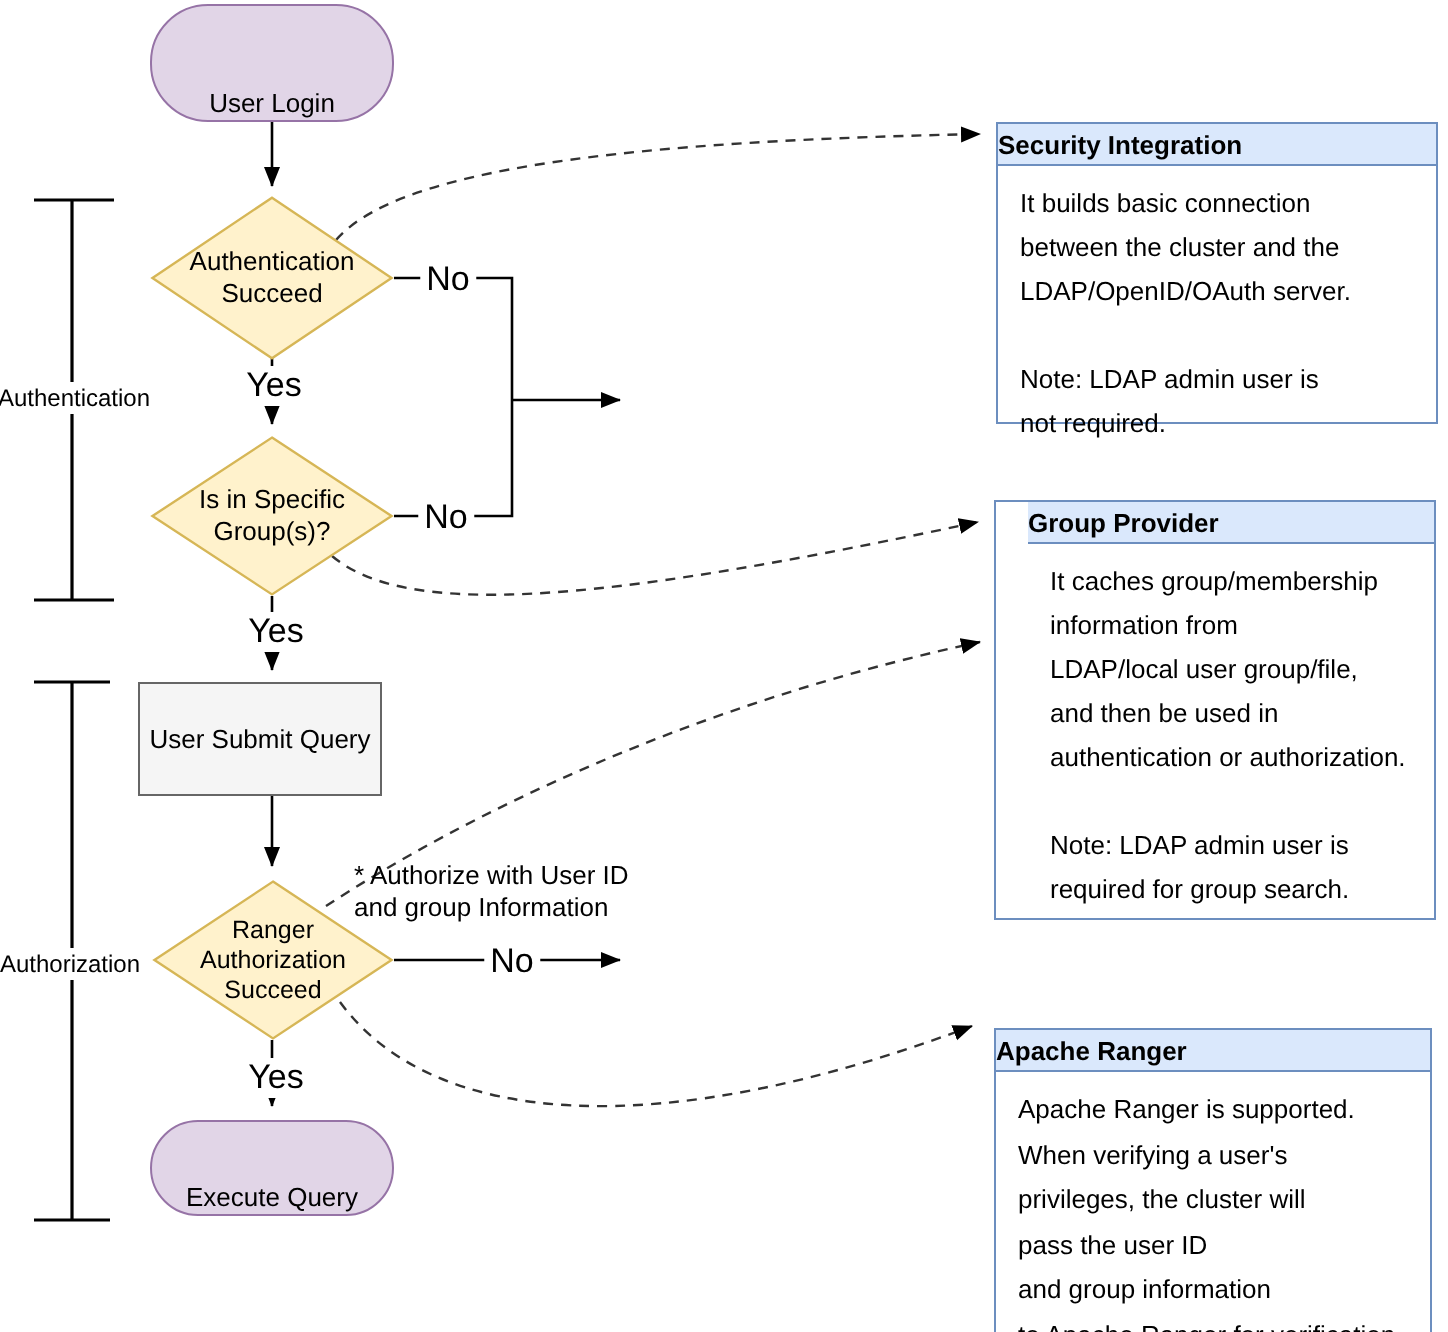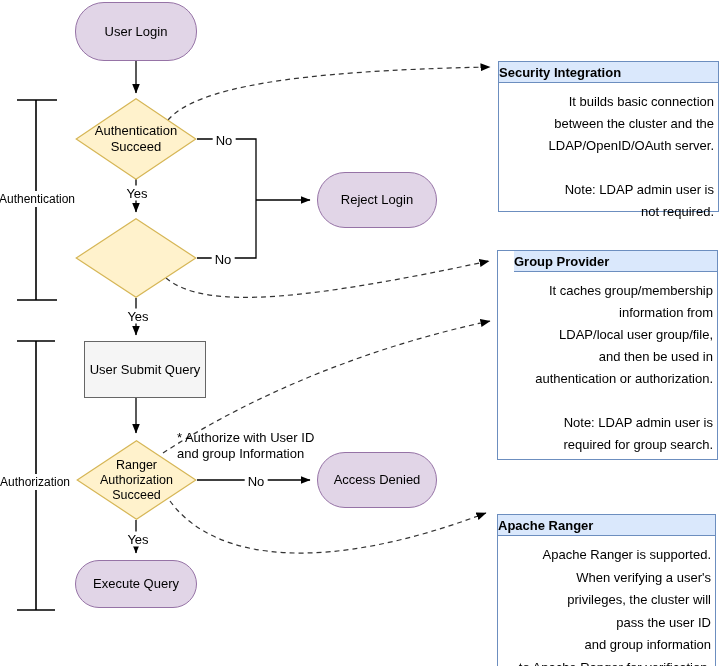--- a/index.html
+++ b/index.html
@@ -10,40 +10,40 @@
     --connector:#000000;
   }
   *{margin:0;padding:0;box-sizing:border-box;}
   html,body{background:#ffffff;}
   body{font-family:"Liberation Sans","DejaVu Sans",sans-serif;color:#000;}
   #canvas{position:relative;width:724px;height:666px;background:#fff;overflow:hidden;}
   #wires{position:absolute;left:0;top:0;width:724px;height:666px;}
 
   .node{position:absolute;display:flex;align-items:center;justify-content:center;
         text-align:center;font-size:13px;line-height:16px;white-space:pre-line;}
-  .stadium{background:var(--node-purple-fill);border:1px solid var(--node-purple-stroke);}
+  .stadium{background:var(--node-purple-fill);border:1px solid var(--node-purple-stroke);align-items:flex-end;}
   .proc{background:var(--node-gray-fill);border:1px solid var(--node-gray-stroke);}
   .diamond{background:transparent;border:none;}
   .diamond svg{position:absolute;inset:0;width:100%;height:100%;}
   .diamond polygon{fill:var(--node-yellow-fill);stroke:var(--node-yellow-stroke);
         stroke-width:1.2;vector-effect:non-scaling-stroke;}
   .diamond .lbl{position:relative;z-index:1;}
 
-  .edge-label{position:absolute;transform:translate(-50%,-50%);font-size:13px;
+  .edge-label{position:absolute;transform:translate(-50%,-50%);font-size:17px;
         background:#fff;padding:0 3px;white-space:nowrap;}
   .bracket-label{position:absolute;transform:translate(-50%,-50%);font-size:12px;
         background:#fff;padding:1px 2px;white-space:nowrap;}
   .annotation{position:absolute;font-size:13px;line-height:16px;white-space:pre-line;}
 
   .info-box{position:absolute;background:#fff;border:1px solid var(--box-stroke);}
   .info-box .hd{height:21px;line-height:21px;text-align:left;font-weight:bold;
         font-size:13px;background:var(--box-header-fill);
         border-bottom:1px solid var(--box-stroke);}
   .info-box .bd{padding:8px 4px 6px 11px;font-size:13px;line-height:22px;
-        white-space:pre-line;text-align:right;}
+        white-space:pre-line;}
 
   path.solid{stroke:var(--connector);stroke-width:1.3;fill:none;}
   path.dashed{stroke:#333;stroke-width:1.2;fill:none;stroke-dasharray:5 4;}
   path.bracket{stroke:var(--connector);stroke-width:1.6;fill:none;}
   marker path{fill:var(--connector);stroke:none;}
 </style>
 </head>
 <body>
 
 <div id="canvas">
@@ -83,42 +83,38 @@
       <polygon points="50,1 99,50 50,99 1,50"></polygon>
       </svg>
     <span class="lbl">Authentication
 Succeed</span>
   </div>
 
   <div class="node diamond" style="left:75px;top:218px;width:122px;height:80px;">
     <svg viewBox="0 0 100 100" preserveAspectRatio="none">
       <polygon points="50,1 99,50 50,99 1,50"></polygon>
       </svg>
+    <span class="lbl">Is in Specific
+Group(s)?</span>
   </div>
 
-  <div class="node stadium" style="left:317px;top:172px;width:120px;height:56px;border-radius:28px;">
-    <span>Reject Login</span>
-  </div>
 
-  <div class="node proc" style="left:84px;top:341px;width:122px;height:57px;">
+  <div class="node proc" style="left:69px;top:341px;width:122px;height:57px;">
     <span>User Submit Query</span>
   </div>
 
   <div class="node diamond" style="left:76px;top:440px;width:121px;height:80px;">
     <svg viewBox="0 0 100 100" preserveAspectRatio="none">
       <polygon points="50,1 99,50 50,99 1,50"></polygon>
       </svg>
     <span class="lbl" style="font-size:12.5px;line-height:15px;">Ranger
 Authorization
 Succeed</span>
   </div>
 
-  <div class="node stadium" style="left:317px;top:452px;width:120px;height:56px;border-radius:28px;">
-    <span>Access Denied</span>
-  </div>
 
   <div class="node stadium" style="left:75px;top:560px;width:122px;height:48px;border-radius:30px;">
     <span>Execute Query</span>
   </div>
 
   <div class="edge-label" style="left:224px;top:140px;">No</div>
   <div class="edge-label" style="left:137px;top:193px;">Yes</div>
   <div class="edge-label" style="left:223px;top:259px;">No</div>
   <div class="edge-label" style="left:138px;top:316px;">Yes</div>
   <div class="edge-label" style="left:256px;top:481px;">No</div>

